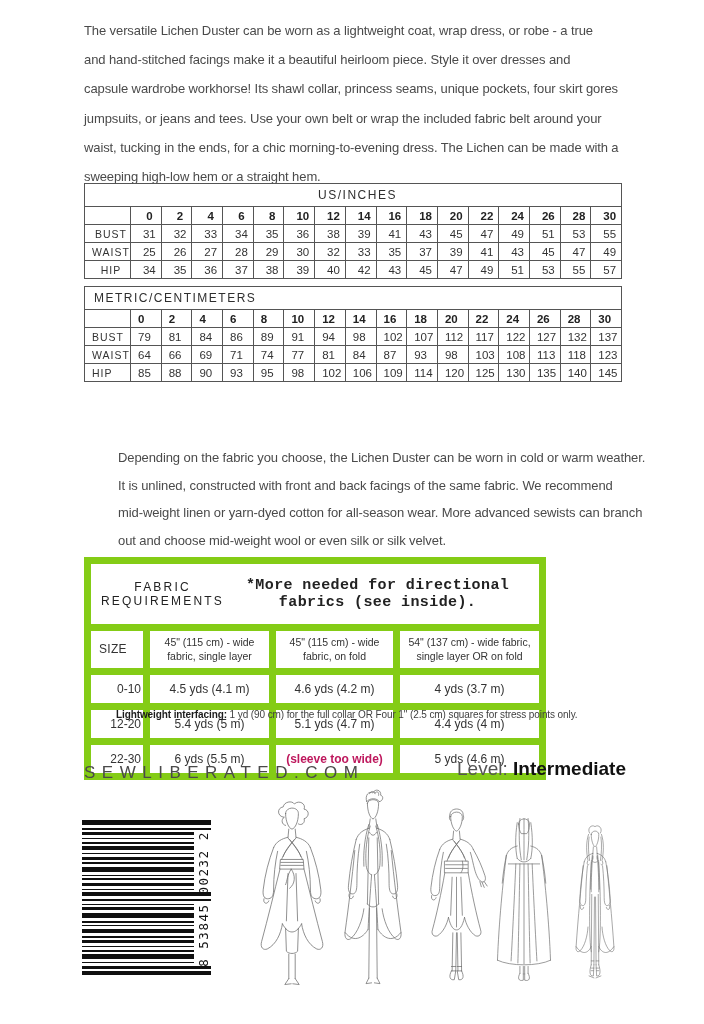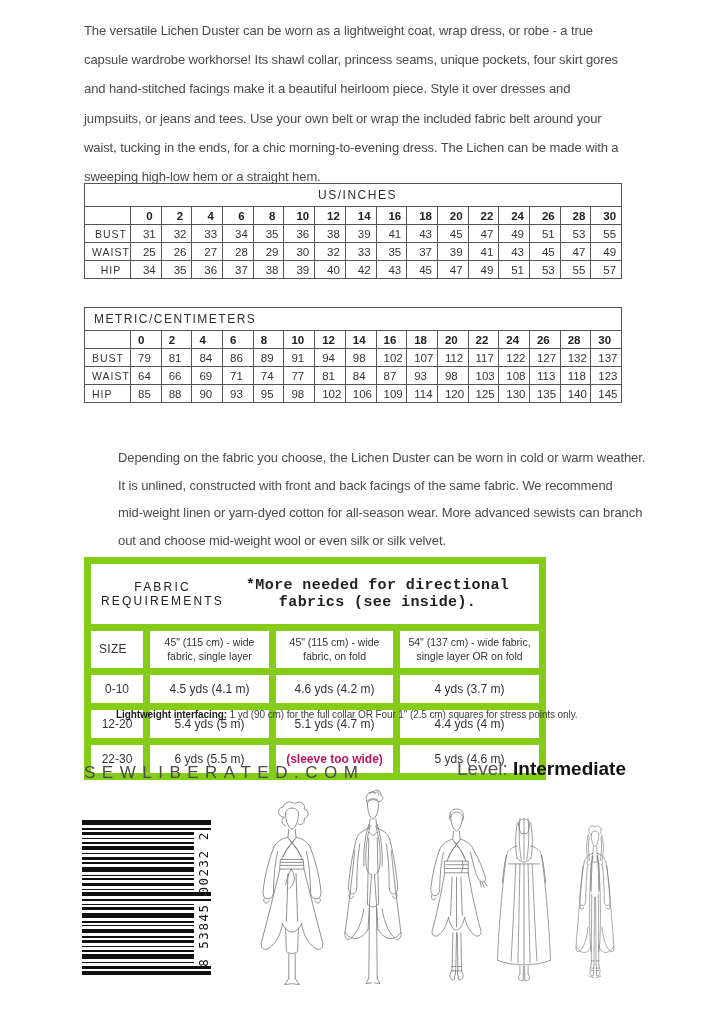--- a/index.html
+++ b/index.html
@@ -13,32 +13,32 @@
   .para-fabric{top:444px;line-height:27.5px;margin-left:34px;}
 
   
   .size-table{position:absolute;left:84px;width:538px;border-collapse:collapse;table-layout:fixed;}
   .size-table td{border:1px solid #555;overflow:hidden;vertical-align:middle;}
   .size-table .st-title-cell{font-size:12px;letter-spacing:1.5px;color:#2e2e2e;padding:4px 0 4px 9px;}
   .size-table .szh{font-weight:700;font-size:11.5px;color:#222;padding:3px 0 2px 7px;}
   .size-table .rlabel{font-size:10.5px;letter-spacing:1px;color:#333;padding:3px 0 2px 7px;}
   .size-table .sval{font-size:11.5px;color:#333;padding:3px 0 2px 7px;}
   .us-table{top:183px;text-align:center;}
-  .metric-table{top:307px;padding-left:8px;}
+  .metric-table{top:286px;padding-left:8px;}
 
   
   .fab-table{position:absolute;left:84px;top:557px;width:455px;border-collapse:collapse;table-layout:fixed;}
   .fab-table td,.fab-table th{border:7px solid #84cc16;vertical-align:middle;}
   .fab-title{display:flex;justify-content:space-between;align-items:center;padding:6px 6px 6px 8px;}
   .fab-title .t{font-size:12px;letter-spacing:2.2px;color:#222;}
   .fab-title .n{font-size:15px;font-weight:700;letter-spacing:0.4px;color:#222;font-family:Liberation Mono, monospace;}
   .fab-table th{font-weight:400;font-size:10.5px;line-height:1.3;color:#333;padding:5px 2px;text-align:center;}
   .fab-table th.size-h{text-align:left;padding-left:8px;font-size:12px;letter-spacing:0.3px;}
   .fab-table td{font-size:12px;color:#333;text-align:center;padding:7px 2px;}
-  .fab-table td.size-c{text-align:center;}
+  .fab-table td.size-c{text-align:right;}
   .fab-table tbody tr:last-child td:nth-child(3){font-weight:700;color:#be185d;}
 
   
   .interfacing{position:absolute;left:84px;top:709px;font-size:10px;letter-spacing:-0.1px;
                color:#3f3f3f;white-space:nowrap;padding-left:32px;}
   .interfacing b{color:#1c1c1c;}
 
   
   .website{position:absolute;left:84px;top:763px;font-size:17px;letter-spacing:6.5px;color:#4a4a4a;}
   .level{position:absolute;left:340px;top:758px;width:286px;text-align:right;font-size:19px;color:#555;}
@@ -64,22 +64,22 @@
   .fig4{left:490px;top:813px;width:68px;height:172px;}
   .fig5{left:568px;top:824px;width:54px;height:163px;}
 </style>
 </head>
 <body>
 
 <div class="page">
 
   <div class="para para-intro">
     <div>The versatile Lichen Duster can be worn as a lightweight coat, wrap dress, or robe - a true</div>
+    <div>and hand-stitched facings make it a beautiful heirloom piece. Style it over dresses and</div>
     <div>capsule wardrobe workhorse! Its shawl collar, princess seams, unique pockets, four skirt gores</div>
-    <div>and hand-stitched facings make it a beautiful heirloom piece. Style it over dresses and</div>
     <div>jumpsuits, or jeans and tees. Use your own belt or wrap the included fabric belt around your</div>
     <div>waist, tucking in the ends, for a chic morning-to-evening dress. The Lichen can be made with a</div>
     <div>sweeping high-low hem or a straight hem.</div>
   </div>
 
   <table class="size-table us-table">
     <colgroup>
         <col style="width:46px">
         <col span="16">
       </colgroup>

